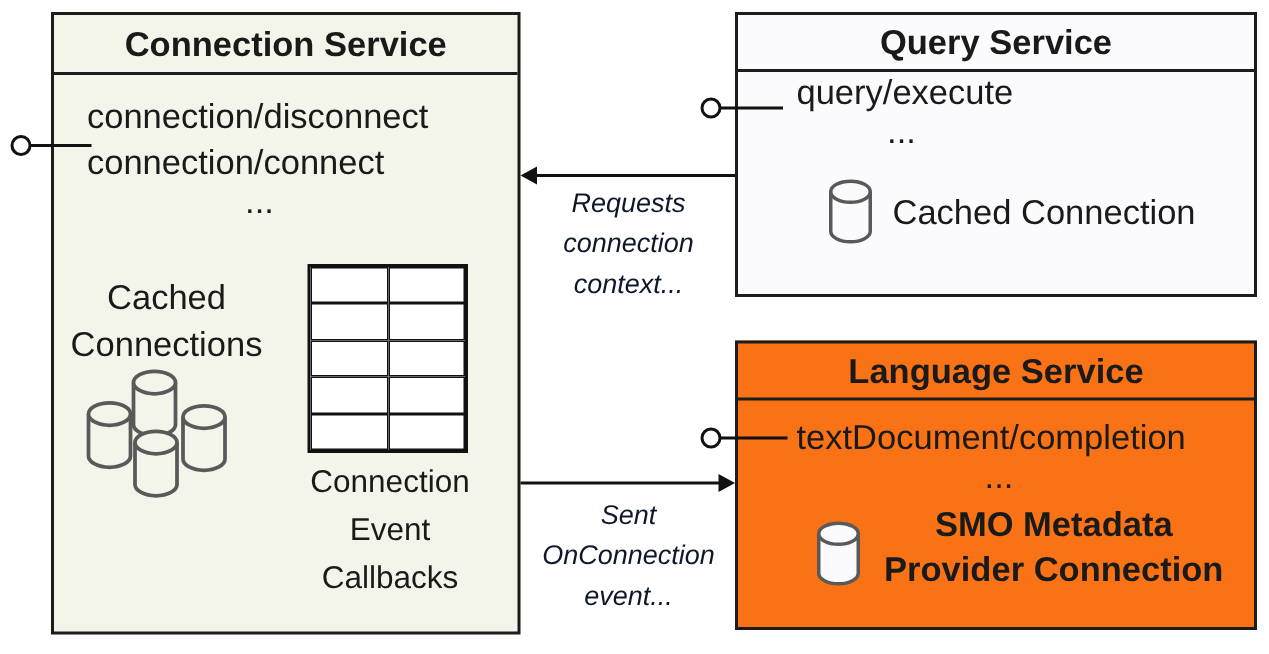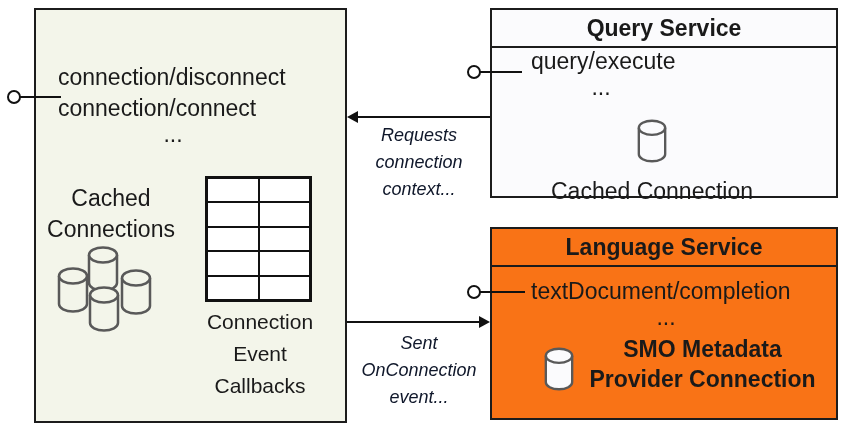--- a/index.html
+++ b/index.html
@@ -47,28 +47,29 @@
     border-right:11px solid #111;
   }
   .arrow-head-right{
     position:absolute;width:0;height:0;
     border-top:6px solid transparent;border-bottom:6px solid transparent;
     border-left:11px solid #111;
   }
   .cyl{stroke:#595959;stroke-width:2.5;}
   .cyl-white{fill:#fbfbfd;}
   .cyl-green{fill:#f3f5ea;}
-  .icon-text-row{position:absolute;display:flex;align-items:center;gap:12px;flex-direction:column;}
+  .icon-text-row{position:absolute;display:flex;align-items:center;gap:12px;}
 </style>
 </head>
 <body>
 
 <div class="canvas">
 
   <div class="box box-cs">
+    <div class="box-header">Connection Service</div>
 
     <div class="abs" style="left:22px;top:52px;width:230px;">
       <div class="body-text">connection/disconnect</div>
       <div class="body-text">connection/connect</div>
       <div class="ellipsis-line">...</div>
     </div>
 
     <div class="abs body-text pre center" style="left:0px;top:173px;width:150px;white-space:pre-line;">Cached
 Connections</div>
 

